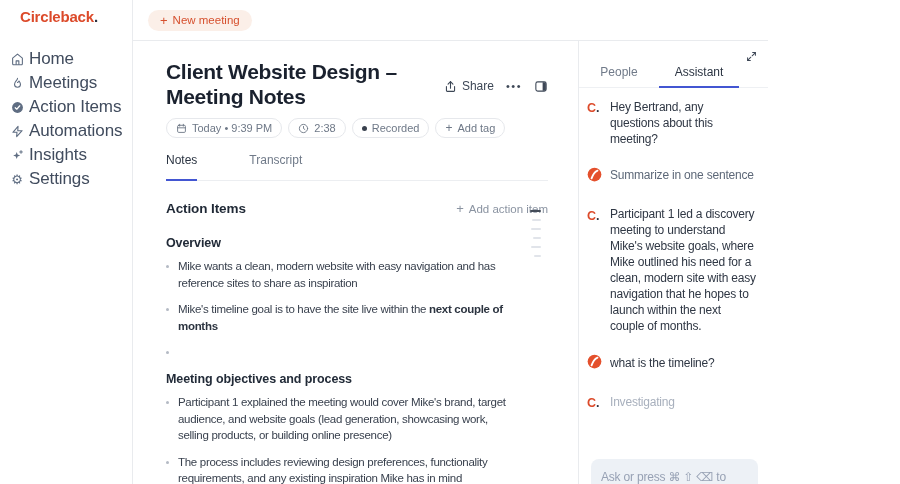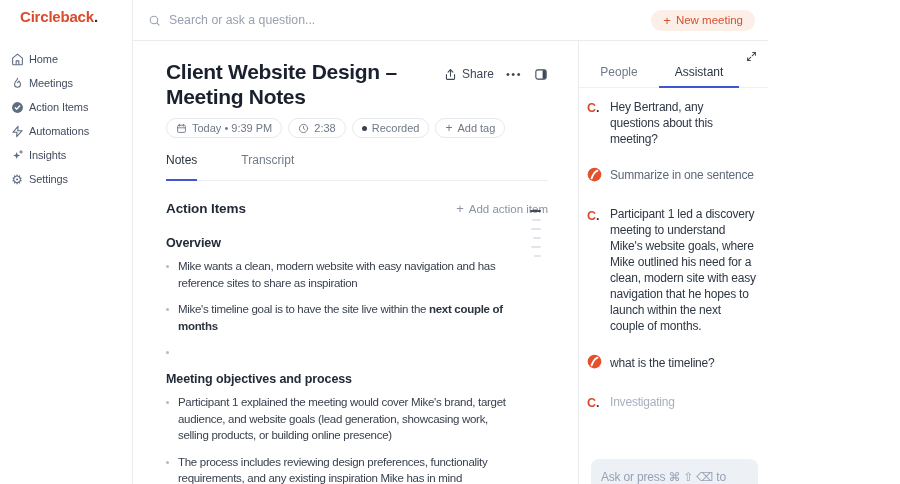--- a/index.html
+++ b/index.html
@@ -10,56 +10,56 @@
   
   .sidebar { width:133px; min-width:133px; border-right:1px solid #e9ebee; padding-top:8px; }
   .logo { padding-left:20px; font-size:15px; font-weight:700; letter-spacing:-0.2px; cursor:pointer; }
   .logo-main { color:#DC4A2A; }
   .logo-dot { color:#2c3442; }
   .nav { margin-top:22px; }
   .nav-item { display:flex; align-items:center; height:24px; padding-left:10px; gap:5px; cursor:pointer; }
   .nav-icon { width:14px; height:14px; display:inline-flex; align-items:center; justify-content:center; color:#5f6d82; }
   .nav-icon svg { width:13px; height:13px; }
   .nav-gear { font-size:13px; line-height:13px; color:#5f6d82; }
-  .nav-label { font-size:11px; color:#414c5e; letter-spacing:-0.1px; }
+  .nav-label { font-size:17px; color:#414c5e; letter-spacing:-0.1px; }
 
   
   .main-col { flex:1; display:flex; flex-direction:column; min-width:0; }
   .topbar { height:41px; min-height:41px; border-bottom:1px solid #e9ebee; display:flex; align-items:center; padding:0 13px 0 15px; }
   .search { display:flex; align-items:center; gap:8px; color:#98a1b0; flex:1; cursor:text; }
   .search svg { width:13px; height:13px; }
   .search-ph { font-size:12.3px; }
   .new-meeting { border:none; background:#FBEFE8; color:#D6502E; border-radius:999px;
     height:21px; padding:0 12px; font-size:11.5px; font-family:inherit; display:flex; align-items:center; gap:5px; cursor:pointer; }
   .nm-plus { font-size:13px; line-height:11px; }
 
   .content-row { flex:1; display:flex; min-height:0; }
 
   
   .notes { flex:1; min-width:0; padding:18px 30px 0 33px; position:relative; }
   .title-row { display:flex; align-items:flex-start; justify-content:space-between; }
   .page-title { font-size:21px; font-weight:700; color:#1a212e; letter-spacing:-0.3px; line-height:25px; }
-  .title-actions { display:flex; align-items:center; gap:12px; margin-top:8px; color:#3d4756;text-align:center; }
+  .title-actions { display:flex; align-items:center; gap:12px; margin-top:20px; color:#3d4756;text-align:center; }
   .share-btn { display:flex; align-items:center; gap:5px; font-size:12px; cursor:pointer; }
   .share-btn svg { width:13px; height:13px; }
   .dots-btn { font-size:11px; letter-spacing:1.5px; cursor:pointer; color:#3d4756; }
   .panel-btn { cursor:pointer; display:flex; }
   .panel-btn svg { width:14px; height:13px; }
 
   .meta-row { display:flex; gap:6px; margin-top:9px; }
   .pill { display:flex; align-items:center; gap:5px; border:1px solid #e6e8ec; border-radius:999px;
     padding:0 9px; height:20px; font-size:11px; color:#6e7887; white-space:nowrap; }
   .pill svg { width:11px; height:11px; }
   .rec-dot { width:5px; height:5px; border-radius:50%; background:#39414e; display:inline-block; }
   .pill-plus { font-size:12px; }
 
   .tabs { display:flex; margin-top:15px; border-bottom:1px solid #eceef1; gap:30px; }
   .tab { font-size:12px; padding-bottom:12px; color:#707a89; cursor:pointer; border-bottom:2px solid transparent; margin-bottom:-1px; }
   .tab.active { color:#2b3442; border-bottom-color:#4356d2; font-weight:500; }
-  .tabs .tab:nth-child(2) { margin-left:14px; }
+  .tabs .tab:nth-child(2) { margin-left:22px; }
 
   .action-row { display:flex; align-items:center; justify-content:space-between; margin-top:20px; }
   .h-action { font-size:13.5px; font-weight:700; color:#1f2835; letter-spacing:-0.1px; }
   .add-action { display:flex; align-items:center; gap:5px; font-size:11.5px; color:#8a93a1; background:none; border:none; font-family:inherit; cursor:pointer; }
   .aa-plus { font-size:13px; }
 
   .sections { margin-top:20px; padding-right:30px; }
   .section h3 { font-size:12.5px; font-weight:700; color:#222b38; letter-spacing:-0.1px; }
   .section ul { list-style:none; margin:8px 0 18px 0; }
   .section li { display:flex; gap:9px; margin-bottom:10px; }
@@ -146,29 +146,20 @@
       </div>
       <div class="nav-item">
         <span class="nav-icon nav-gear">⚙</span>
         <span class="nav-label">Settings</span>
       </div>
     </nav>
   </aside>
 
   <div class="main-col">
     <header class="topbar">
-      <div class="search">
-        <span style="display:flex">
-          <svg viewBox="0 0 24 24" fill="none" stroke="#98a1b0" stroke-width="2" stroke-linecap="round">
-              <circle cx="11" cy="11" r="7"></circle>
-              <path d="m20.5 20.5-4.2-4.2"></path>
-            </svg>
-        </span>
-        <span class="search-ph">Search or ask a question...</span>
-      </div>
       <button class="new-meeting">
         <span class="nm-plus">+</span>
         <span>New meeting</span>
       </button>
     </header>
 
     <div class="content-row">
 
       <main class="notes">
         <div class="title-row">

